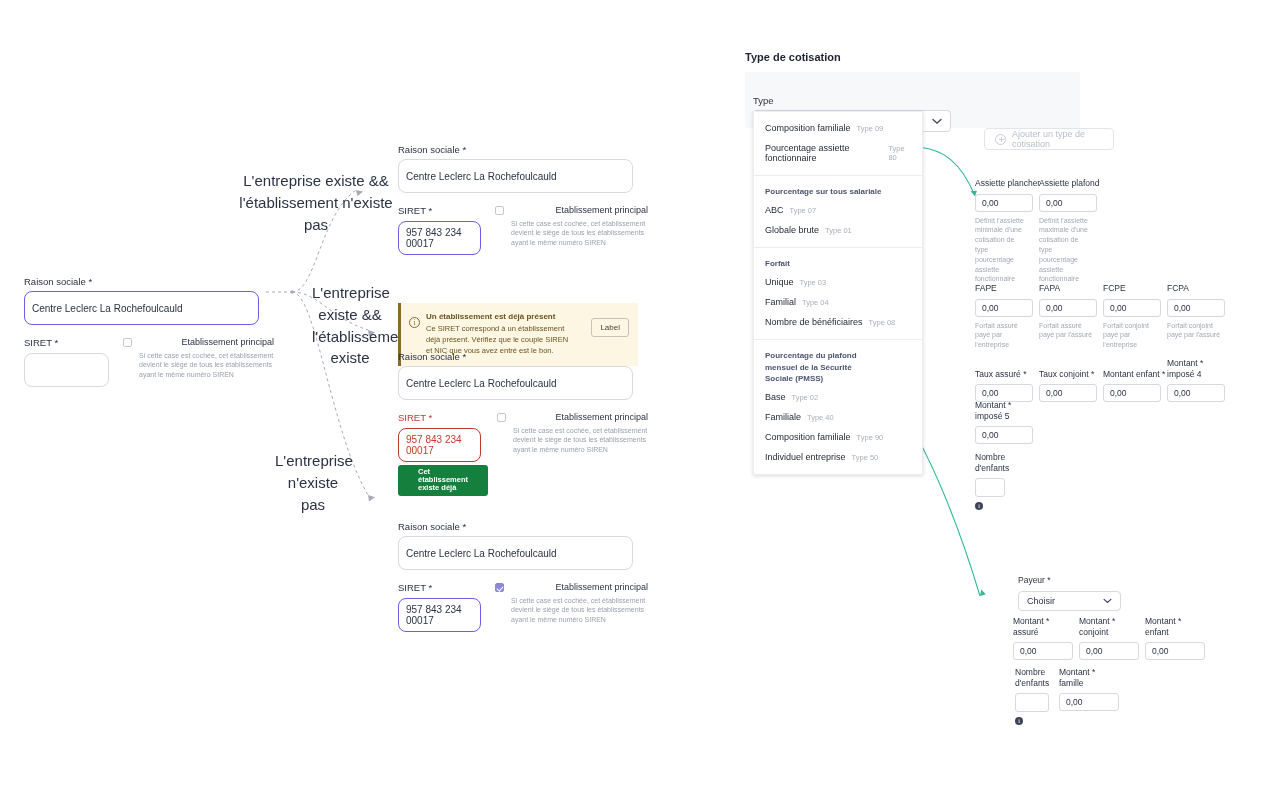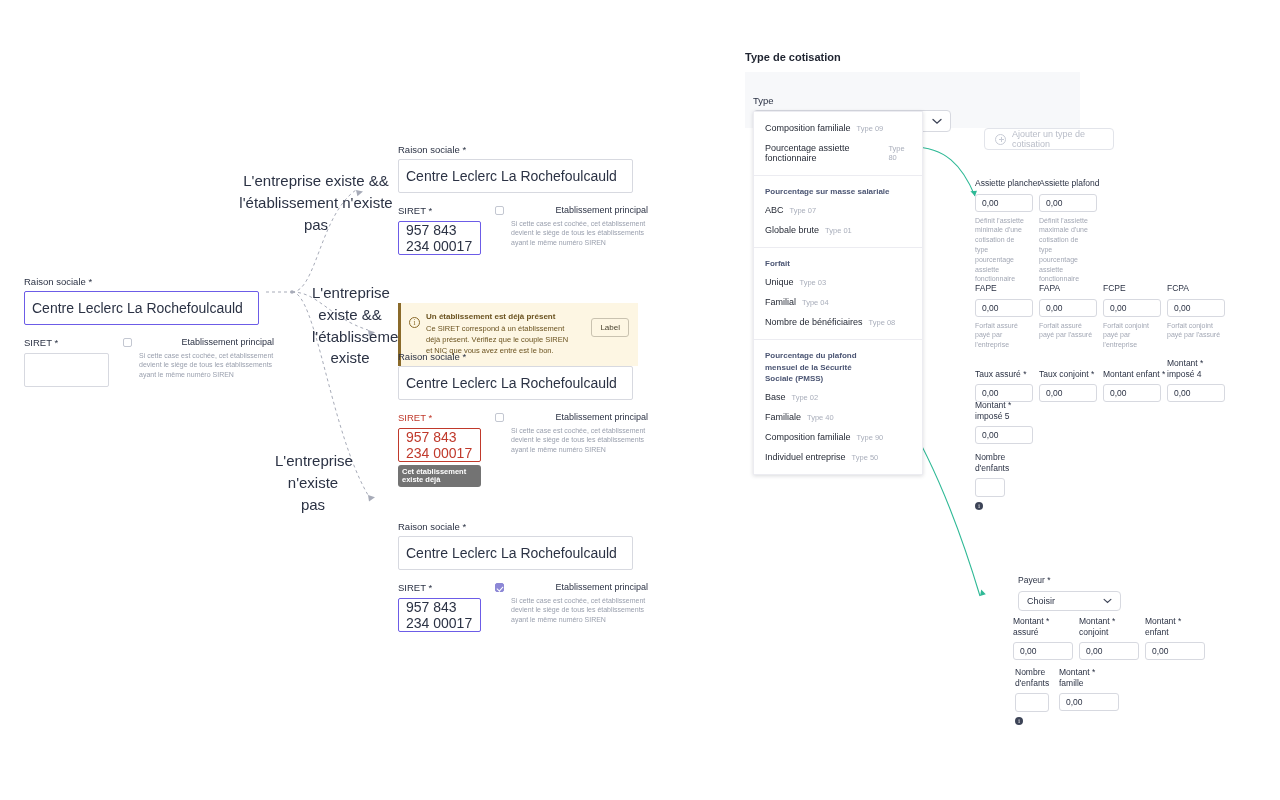--- a/index.html
+++ b/index.html
@@ -9,44 +9,44 @@
     background:#ffffff;
     font-family:"Liberation Sans", sans-serif;
     color:#1f2430;
     overflow:hidden;
   }
   .abs { position:absolute; }
 
   
   .fld-label { font-size:9.5px; color:#2b3244; margin-bottom:4px; line-height:1.2; }
   .txtbox {
-    border:1px solid #d7d9e0; border-radius:2px; background:#fff;
-    height:20px; font-size:14px; color:#2b3244;
+    border:1px solid #d7d9e0; border-radius:8px; background:#fff;
+    height:20px; font-size:10px; color:#2b3244;
     display:flex; align-items:center; padding:16px 7px;
     font-family:"Liberation Sans", sans-serif;
   }
   .txtbox.wide { width:235px; }
   .txtbox.focus { border:1.5px solid #6c5ce7; }
   .txtbox.err { border:1.5px solid #c0392b; color:#c0392b; }
   .txtbox.empty { color:#a9aebb; }
 
   .cb-row { display:flex; gap:7px; align-items:flex-start; }
   .cbox { width:9px; height:9px; border:1px solid #c3c7d1; border-radius:2px; background:#fff;
           margin-top:1px; flex:0 0 auto; position:relative; }
   .cbox.checked { background:#8c87d6; border-color:#8c87d6; }
   .cbox.checked::after {
     content:""; position:absolute; left:2.4px; top:0.6px; width:2.6px; height:5px;
     border:solid #fff; border-width:0 1.4px 1.4px 0; transform:rotate(42deg);
   }
   .cb-title { font-size:9px; color:#2b3244; line-height:1.25;text-align:right; }
   .cb-help { font-size:7px; color:#9aa0ae; line-height:1.35; margin-top:2px; max-width:150px; }
 
   .err-pill {
-    background:#737373; color:#fff; font-size:7.5px; font-weight:bold;
-    padding:3px 4px; border-radius:3px; display:inline-block; line-height:1.1;
+    background:#15803d; color:#fff; font-size:7.5px; font-weight:bold;
+    padding:3px 20px; border-radius:3px; display:inline-block; line-height:1.1;
   }
 
   
   .callout {
     width:240px; background:#fdf6e3; border-left:3px solid #8a6a2a;
     display:flex; align-items:flex-start; gap:6px; padding:9px 9px 9px 8px;
   }
   .callout-ico {
     width:11px; height:11px; border-radius:50%; border:1px solid #8a6a2a;
     color:#8a6a2a; font-size:7.5px; line-height:9px; text-align:center;
@@ -263,21 +263,21 @@
       <span>Composition familiale</span>
       <span class="code">Type 09</span>
     </div>
     <div class="dd-item">
       <span>Pourcentage assiette fonctionnaire</span>
       <span class="code">Type 80</span>
     </div>
   </div>
 
   <div class="dd-group">
-    <div class="dd-head">Pourcentage sur masse salariale</div>
+    <div class="dd-head">Pourcentage sur tous salariale</div>
     <div class="dd-item">
       <span>ABC</span>
       <span class="code">Type 07</span>
     </div>
     <div class="dd-item">
       <span>Globale brute</span>
       <span class="code">Type 01</span>
     </div>
   </div>
 

